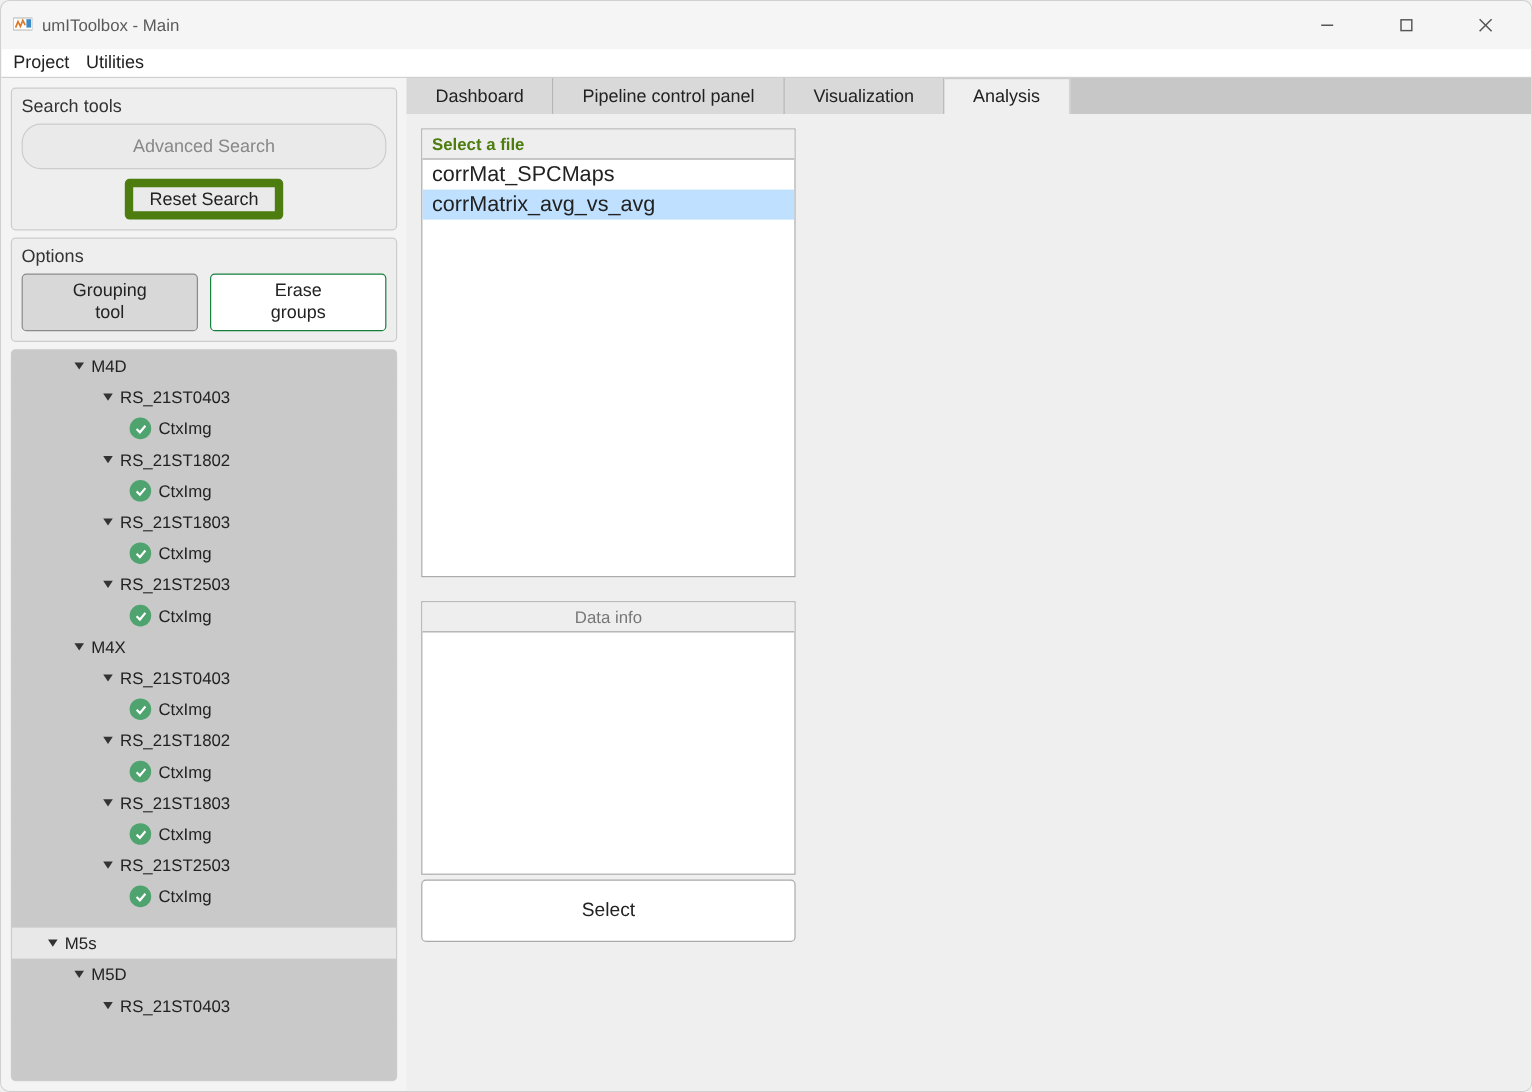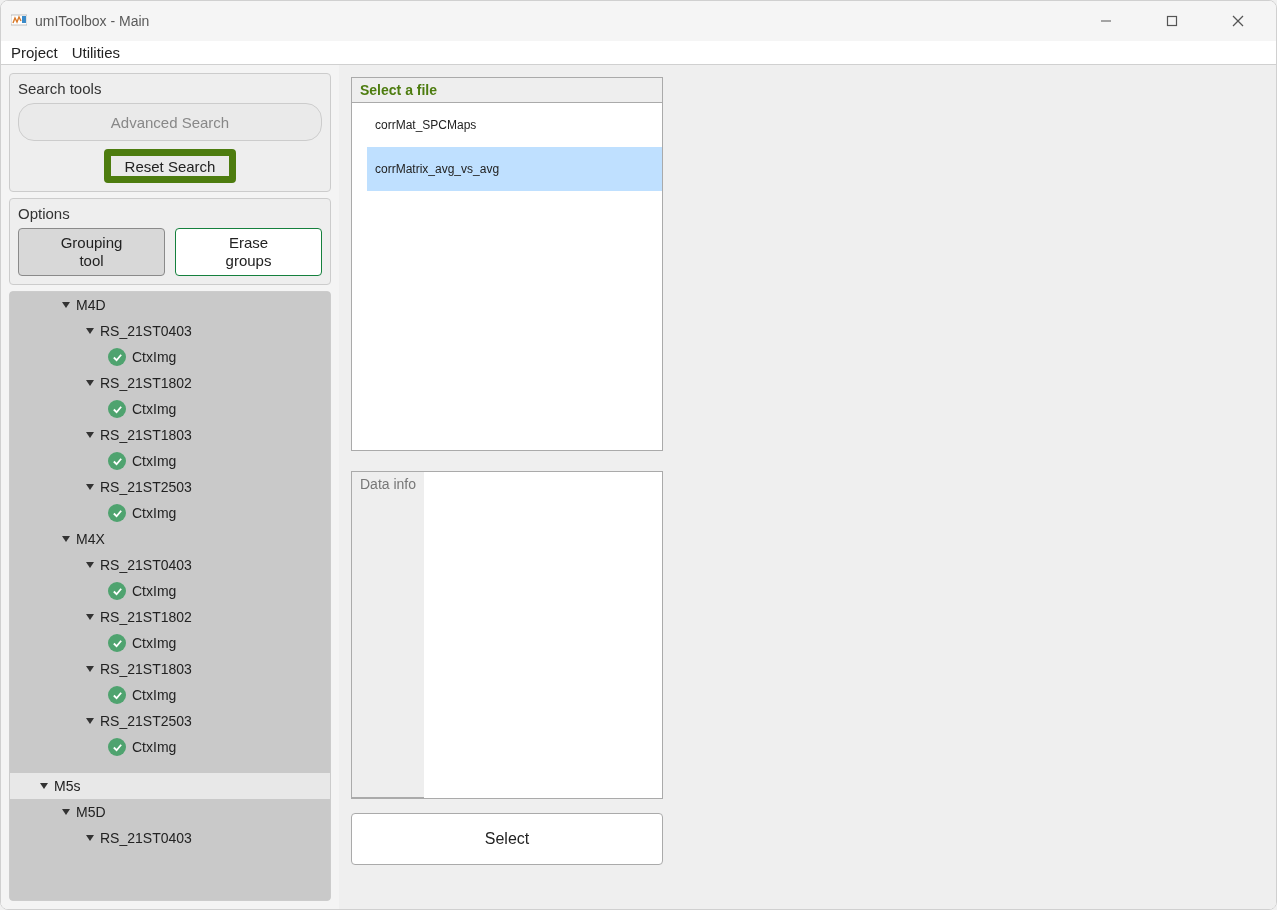--- a/index.html
+++ b/index.html
@@ -268,52 +268,51 @@
   .file-list-box {
     height: 374px;
     display: flex;
     flex-direction: column;
   }
   .file-list-body {
     flex: 1;
     overflow: auto;
   }
   .file-item {
-    padding: 15px 8px;
-    font-size: 12px;
-    color: #222;
-    cursor: default;
-    margin-left: 15px;
+    padding: 2px 8px;
+    font-size: 18px;
+    color: #222;
+    cursor: default;
   }
   .file-item.selected {
     background: #bfe0ff;
   }
   .data-info-box {
     margin-top: 20px;
-    height: 328px;
-    display: flex;
-    flex-direction: row;
+    height: 228px;
+    display: flex;
+    flex-direction: column;
   }
   .data-info-body {
     flex: 1;
     overflow: auto;
     position: relative;
   }
   .data-info-body::-webkit-scrollbar {
     width: 14px;
   }
   .data-info-body::-webkit-scrollbar-track {
     background: #f0f0f0;
     border-left: 1px solid #ddd;
   }
   .data-info-body::-webkit-scrollbar-thumb {
     background: #ccc;
   }
   .select-btn {
-    margin-top: 14px;
+    margin-top: 4px;
     height: 52px;
     border: 1px solid #aaa;
     border-radius: 4px;
     background: #fff;
     font-size: 16px;
     color: #222;
     cursor: default;
   }
   .data-info-inner {
     height: 400px;
@@ -551,20 +550,26 @@
                 </span>
                 <span>RS_21ST0403</span>
               </div>
             </div>
         </div>
       </div>
     </div>
 
     <div class="right-panel">
 
+      <div class="tabs" id="tabs">
+          <div class="tab">Dashboard</div>
+          <div class="tab">Pipeline control panel</div>
+          <div class="tab">Visualization</div>
+          <div class="tab active">Analysis</div>
+        </div>
 
       <div class="tab-content">
         <div class="file-col">
 
           <div class="panel-box file-list-box">
             <div class="panel-header bold">Select a file</div>
             <div class="file-list-body" id="file-list">
                 <div class="file-item">corrMat_SPCMaps</div>
                 <div class="file-item selected">corrMatrix_avg_vs_avg</div>
               </div>

